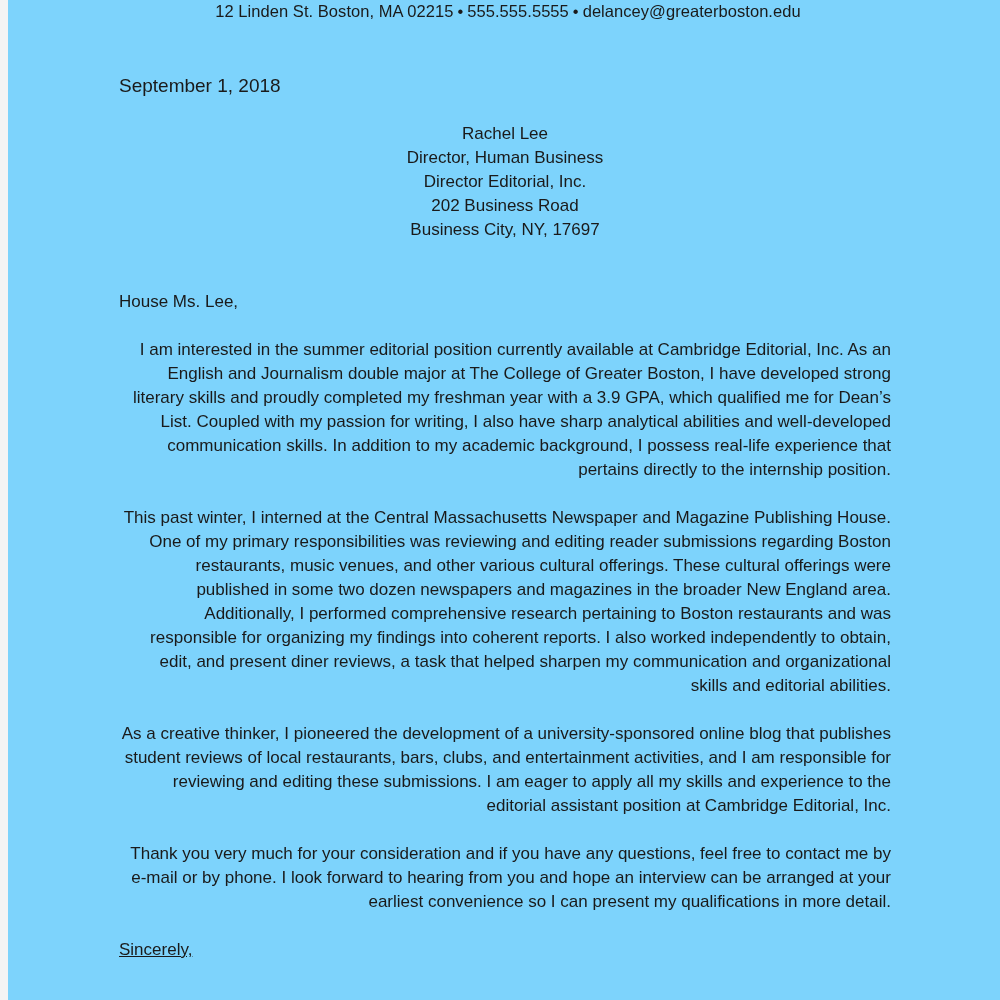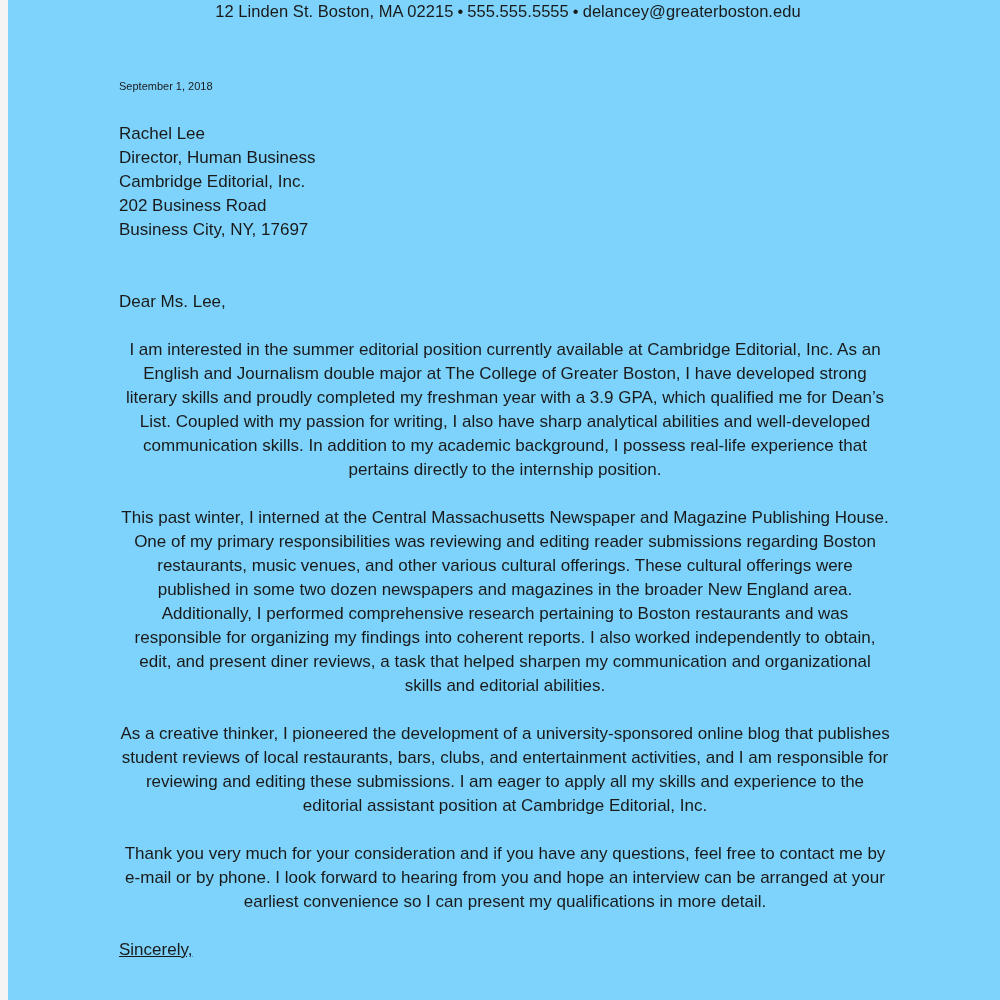--- a/index.html
+++ b/index.html
@@ -48,48 +48,49 @@
 
   
   .letter-body {
     position: absolute;
     left: 111px;
     top: 74px;
     width: 772px;
   }
 
   .date-line {
-    font-size: 11px;
+    font-size: 19px;
     line-height: 24px;
     margin: 0 0 0 0;
   }
 
   .recipient-block {
     margin-top: 24px;
   }
   .recipient-line {
     font-size: 17px;
     line-height: 24px;
     margin: 0;
     white-space: nowrap;
+    text-align: center;
   }
 
   .salutation {
     font-size: 17px;
     line-height: 24px;
     margin: 0;
     padding-top: 48px;
   }
 
   .body-paragraph {
     font-size: 17px;
     line-height: 24px;
     margin: 0;
     padding-top: 24px;
-    text-align: center;
+    text-align: right;
   }
 
   .closing {
     font-size: 17px;
     line-height: 24px;
     margin: 0;
     padding-top: 24px;
     text-decoration: underline;
   }
 </style>
@@ -104,26 +105,26 @@
     </div>
   </div>
 
   <div class="letter-body">
 
     <p class="date-line">September 1, 2018</p>
 
     <div class="recipient-block">
       <p class="recipient-line">Rachel Lee</p>
       <p class="recipient-line">Director, Human Business</p>
-      <p class="recipient-line">Cambridge Editorial, Inc.</p>
+      <p class="recipient-line">Director Editorial, Inc.</p>
       <p class="recipient-line">202 Business Road</p>
       <p class="recipient-line">Business City, NY, 17697</p>
     </div>
 
-    <p class="salutation">Dear Ms. Lee,</p>
+    <p class="salutation">House Ms. Lee,</p>
 
     <p class="body-paragraph">I am interested in the summer editorial position currently available at Cambridge Editorial, Inc. As an English and Journalism double major at The College of Greater Boston, I have developed strong literary skills and proudly completed my freshman year with a 3.9 GPA, which qualified me for Dean’s List. Coupled with my passion for writing, I also have sharp analytical abilities and well-developed communication skills. In addition to my academic background, I possess real-life experience that pertains directly to the internship position.</p>
     <p class="body-paragraph">This past winter, I interned at the Central Massachusetts Newspaper and Magazine Publishing House. One of my primary responsibilities was reviewing and editing reader submissions regarding Boston restaurants, music venues, and other various cultural offerings. These cultural offerings were published in some two dozen newspapers and magazines in the broader New England area. Additionally, I performed comprehensive research pertaining to Boston restaurants and was responsible for organizing my findings into coherent reports. I also worked independently to obtain, edit, and present diner reviews, a task that helped sharpen my communication and organizational skills and editorial abilities.</p>
     <p class="body-paragraph">As a creative thinker, I pioneered the development of a university-sponsored online blog that publishes student reviews of local restaurants, bars, clubs, and entertainment activities, and I am responsible for reviewing and editing these submissions. I am eager to apply all my skills and experience to the editorial assistant position at Cambridge Editorial, Inc.</p>
     <p class="body-paragraph">Thank you very much for your consideration and if you have any questions, feel free to contact me by e-mail or by phone. I look forward to hearing from you and hope an interview can be arranged at your earliest convenience so I can present my qualifications in more detail.</p>
 
     <p class="closing">Sincerely,</p>
 
   </div>
 

